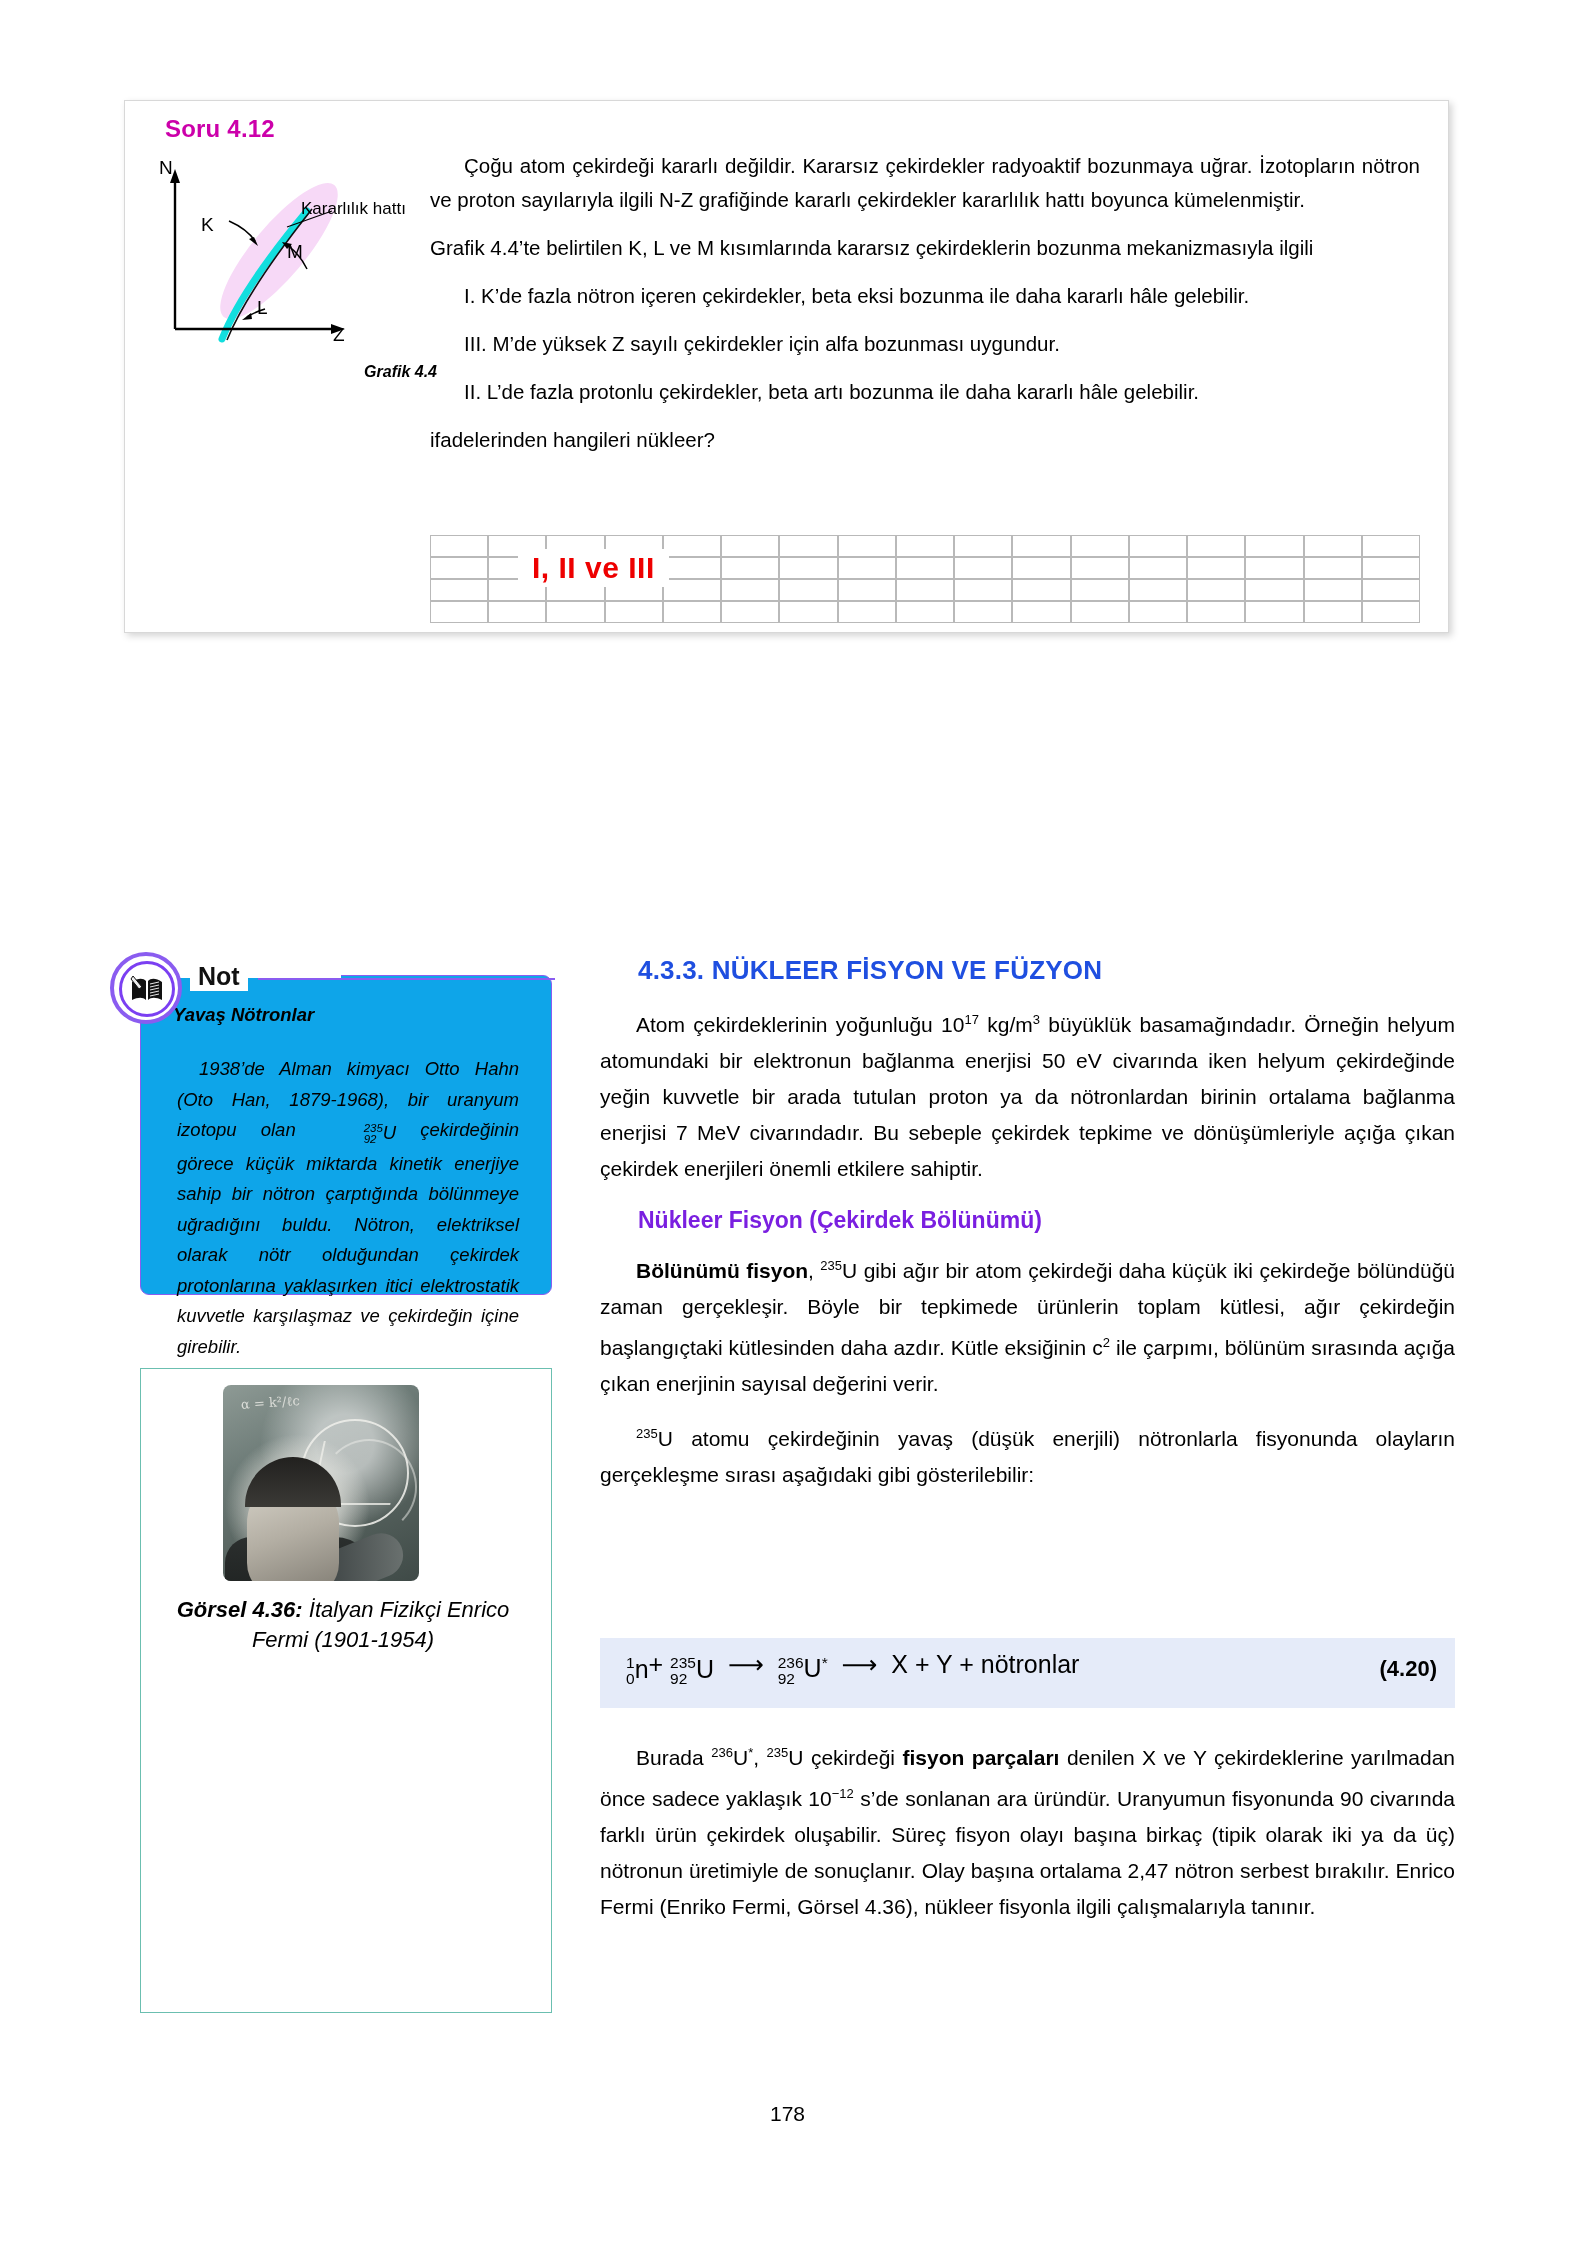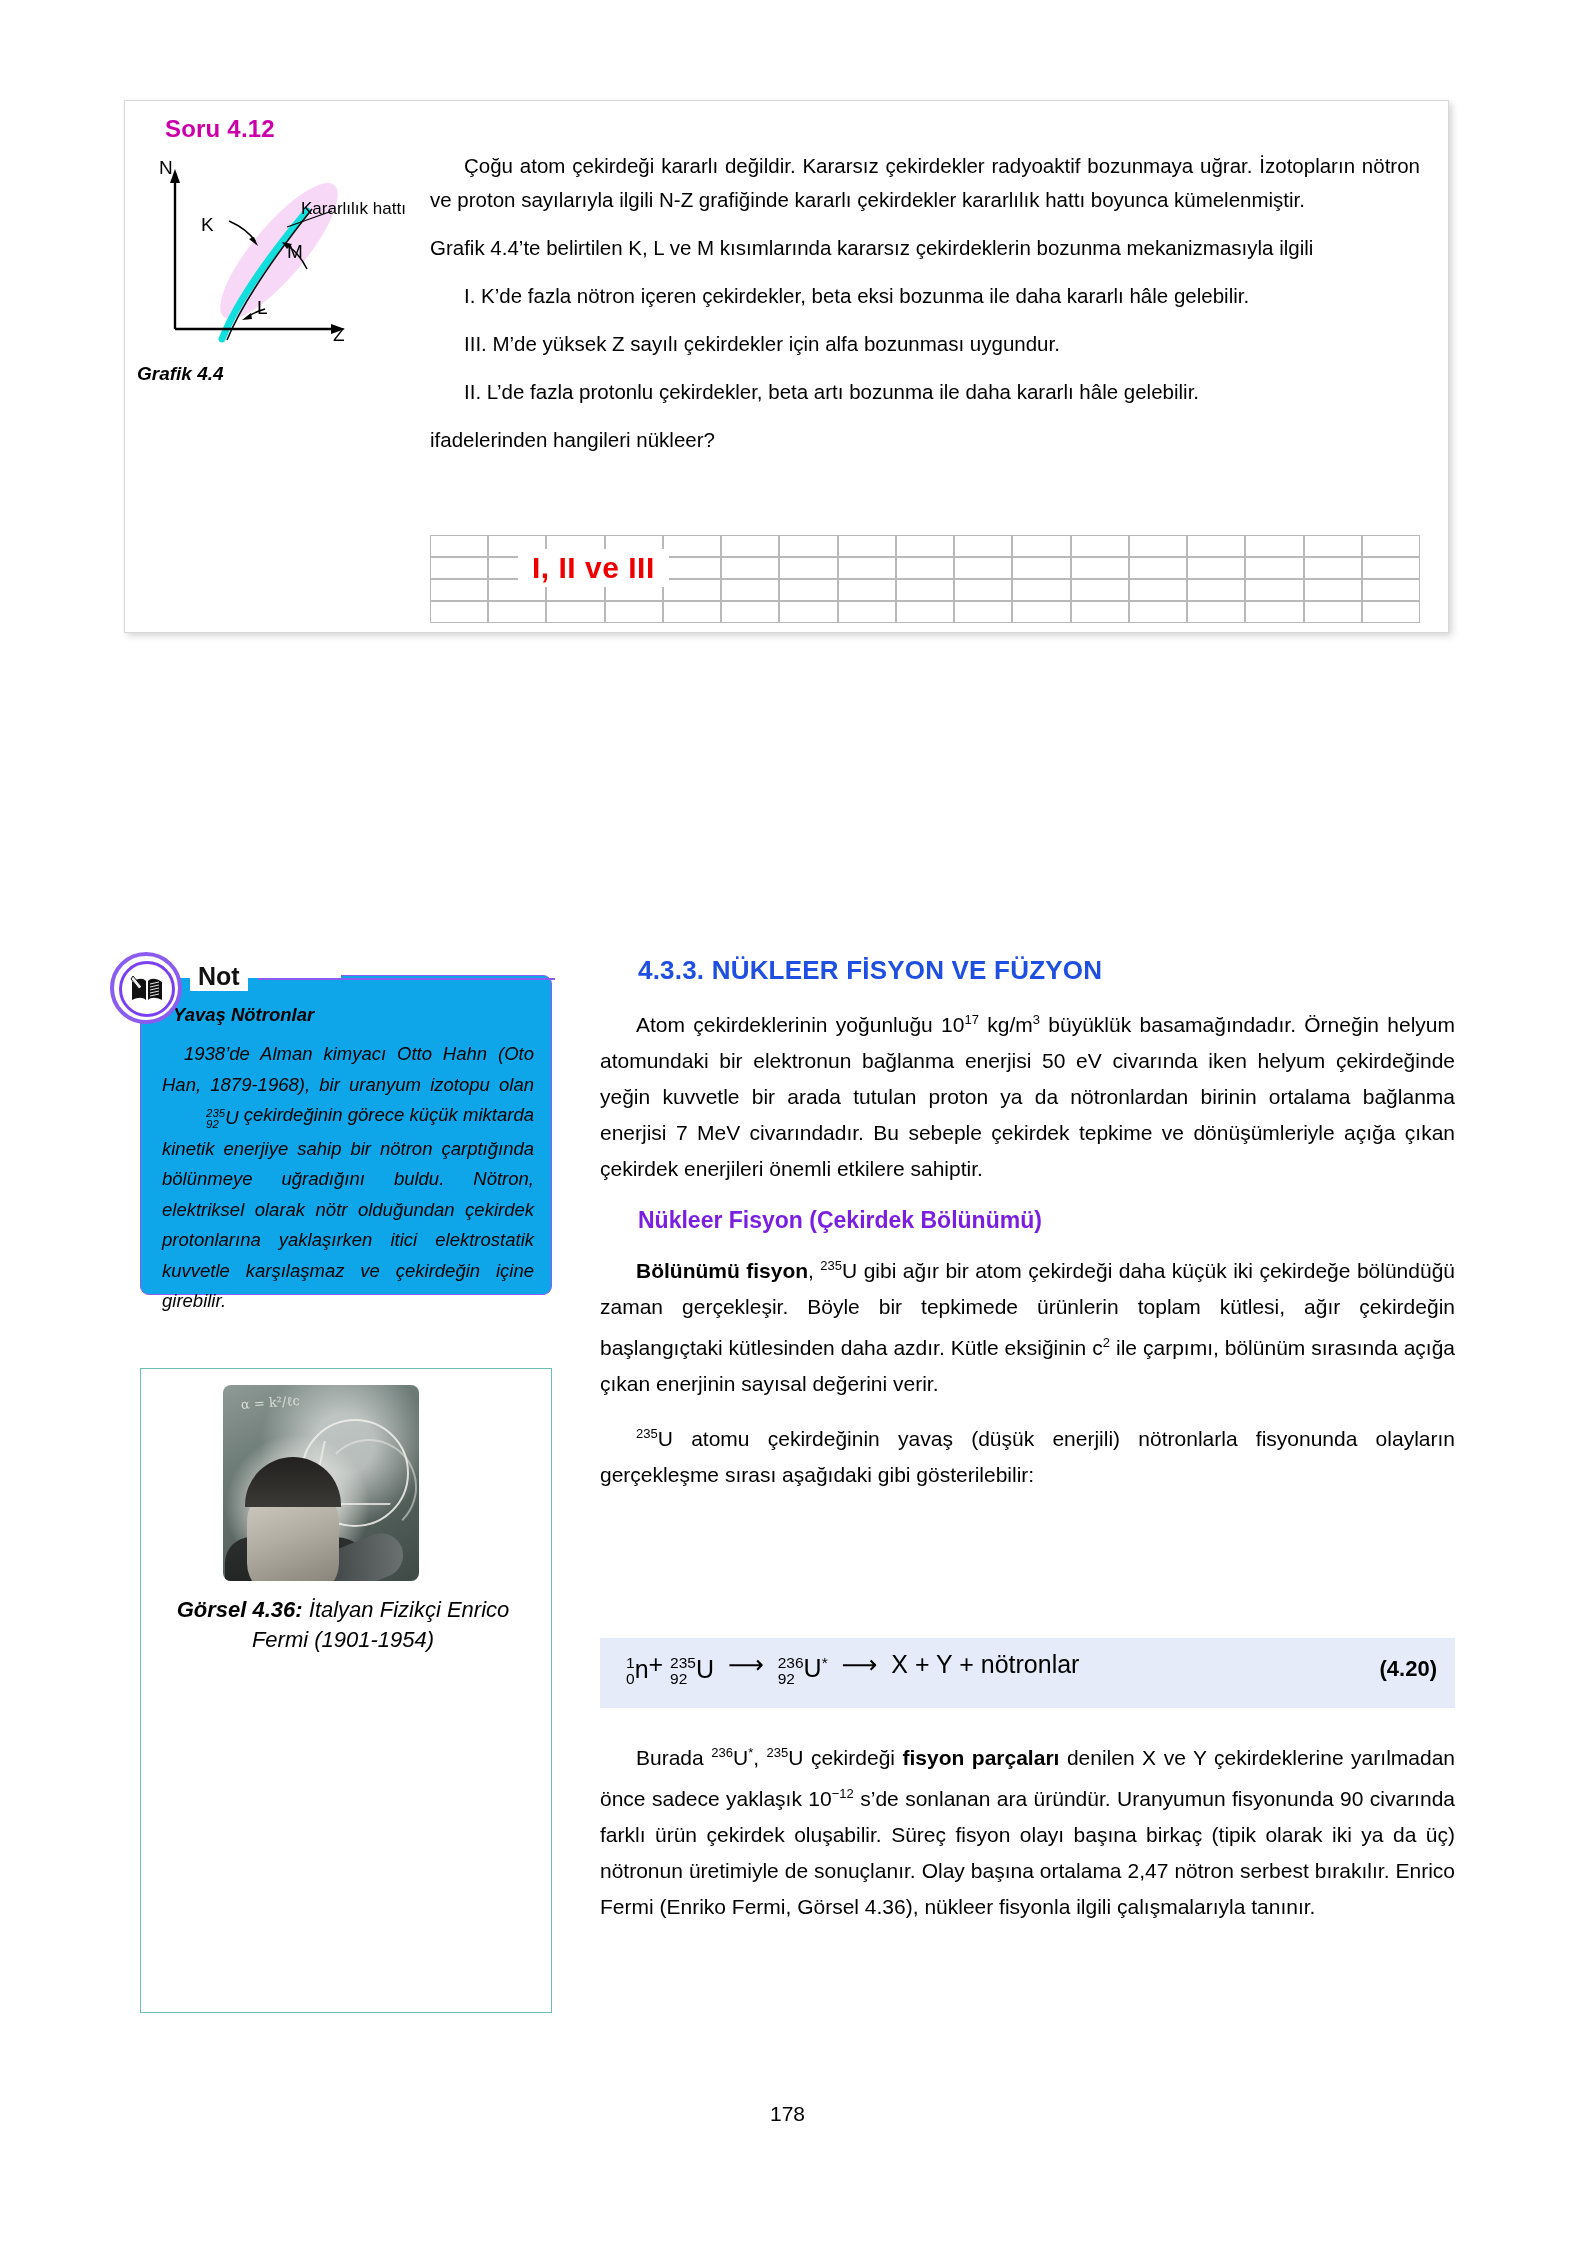--- a/index.html
+++ b/index.html
@@ -31,22 +31,22 @@
   .graph-wrap{position:absolute;left:12px;top:48px;width:300px;height:250px;}
   .graph-label-N{position:absolute;left:22px;top:8px;font-size:19px;}
   .graph-label-Z{position:absolute;left:196px;top:175px;font-size:19px;}
   .graph-label-K{position:absolute;left:64px;top:65px;font-size:19px;}
   .graph-label-M{position:absolute;left:150px;top:92px;font-size:19px;}
   .graph-label-L{position:absolute;left:120px;top:148px;font-size:19px;}
   .graph-label-line{
     position:absolute;left:164px;top:50px;font-size:17px;white-space:nowrap;
   }
   .grafik-caption{
-    position:absolute;left:0px;top:214px;width:300px;text-align:left;
-    font-size:19px;font-weight:bold;font-style:italic;
+    position:absolute;left:0px;top:214px;width:300px;text-align:right;
+    font-size:16px;font-weight:bold;font-style:italic;
   }
 
   
   .soru-text{
     position:absolute;left:305px;top:48px;width:990px;
     font-size:20.5px;line-height:34px;text-align:justify;
   }
   .soru-text p{margin:0 0 14px 0;}
   .soru-text p.ind{text-indent:34px;}
   .soru-text p.romanind{text-indent:34px;}
@@ -103,21 +103,21 @@
     background:#ffffff;z-index:2;
   }
   .not-title{
     position:absolute;left:32px;top:28px;
     font-size:18.5px;font-weight:bold;font-style:italic;
   }
   .not-body{
     position:absolute;left:20px;top:62px;width:374px;
     font-size:18.5px;line-height:30.5px;font-style:italic;text-align:justify;
   }
-  .not-body p{margin:1px;text-indent:22px;}
+  .not-body p{margin:16px;text-indent:22px;}
 
   
   .fermi-box{
     position:absolute;left:140px;top:1368px;width:412px;height:645px;
     border:1.5px solid #6bbfb0;
     box-sizing:border-box;background:#ffffff;
   }
   .fermi-photo{
     position:absolute;left:82px;top:16px;width:196px;height:196px;
     border-radius:8px;

